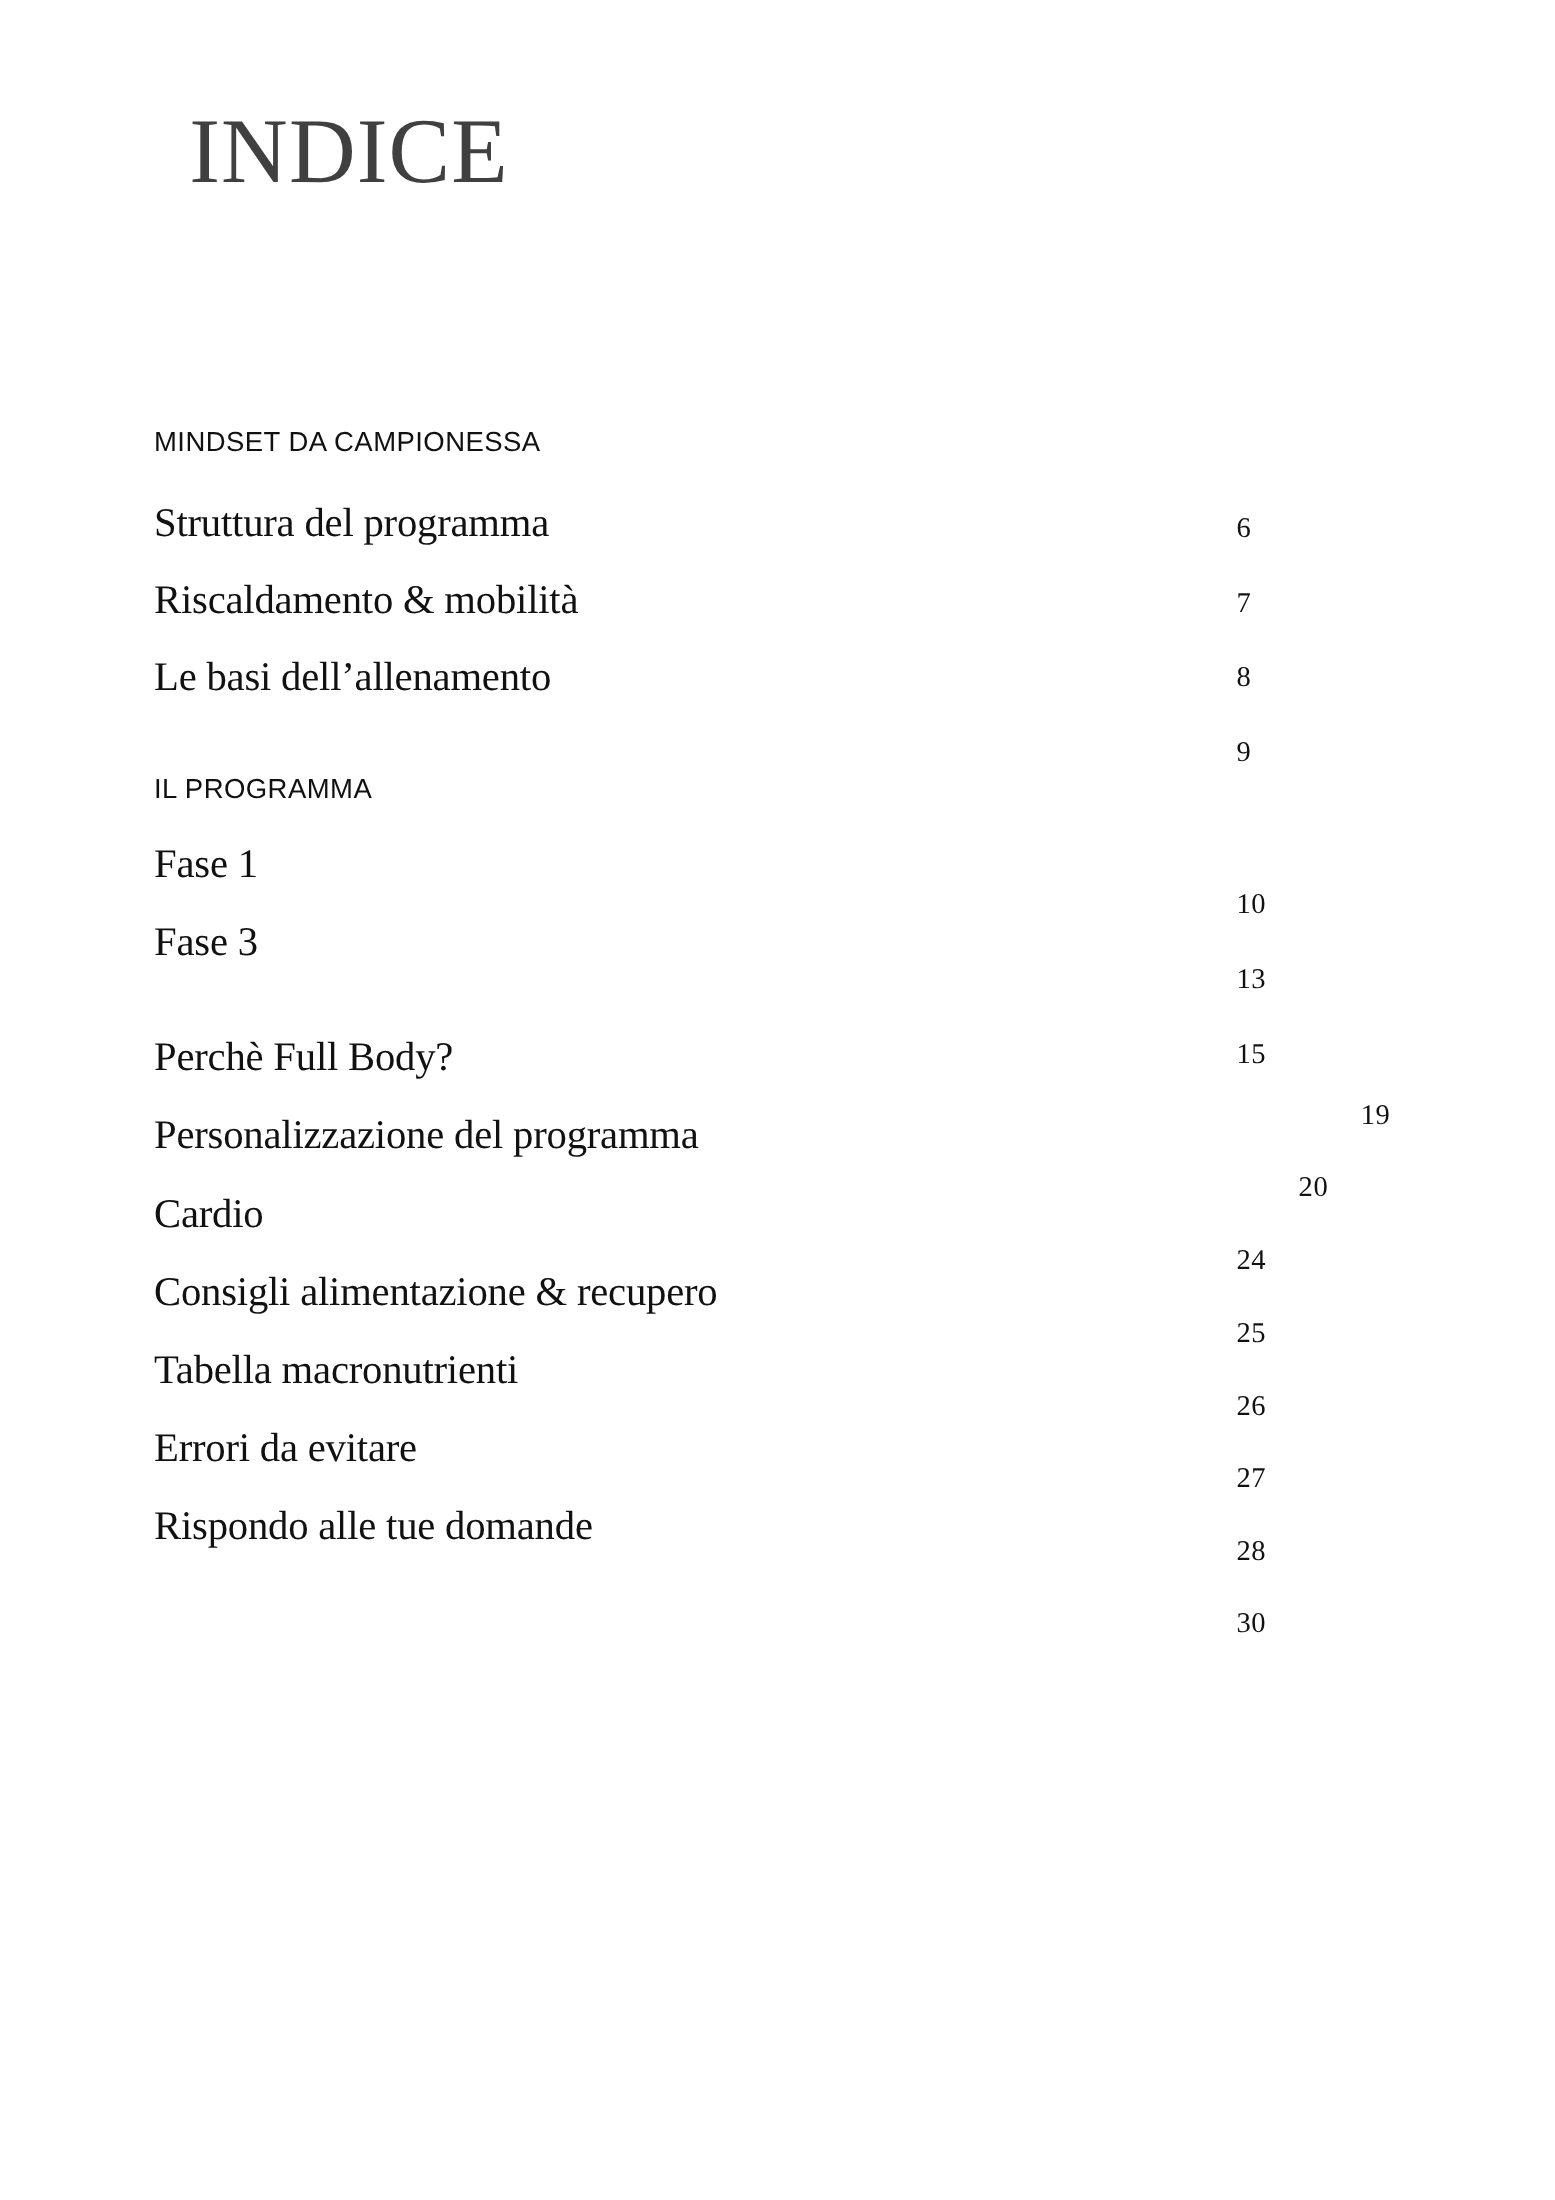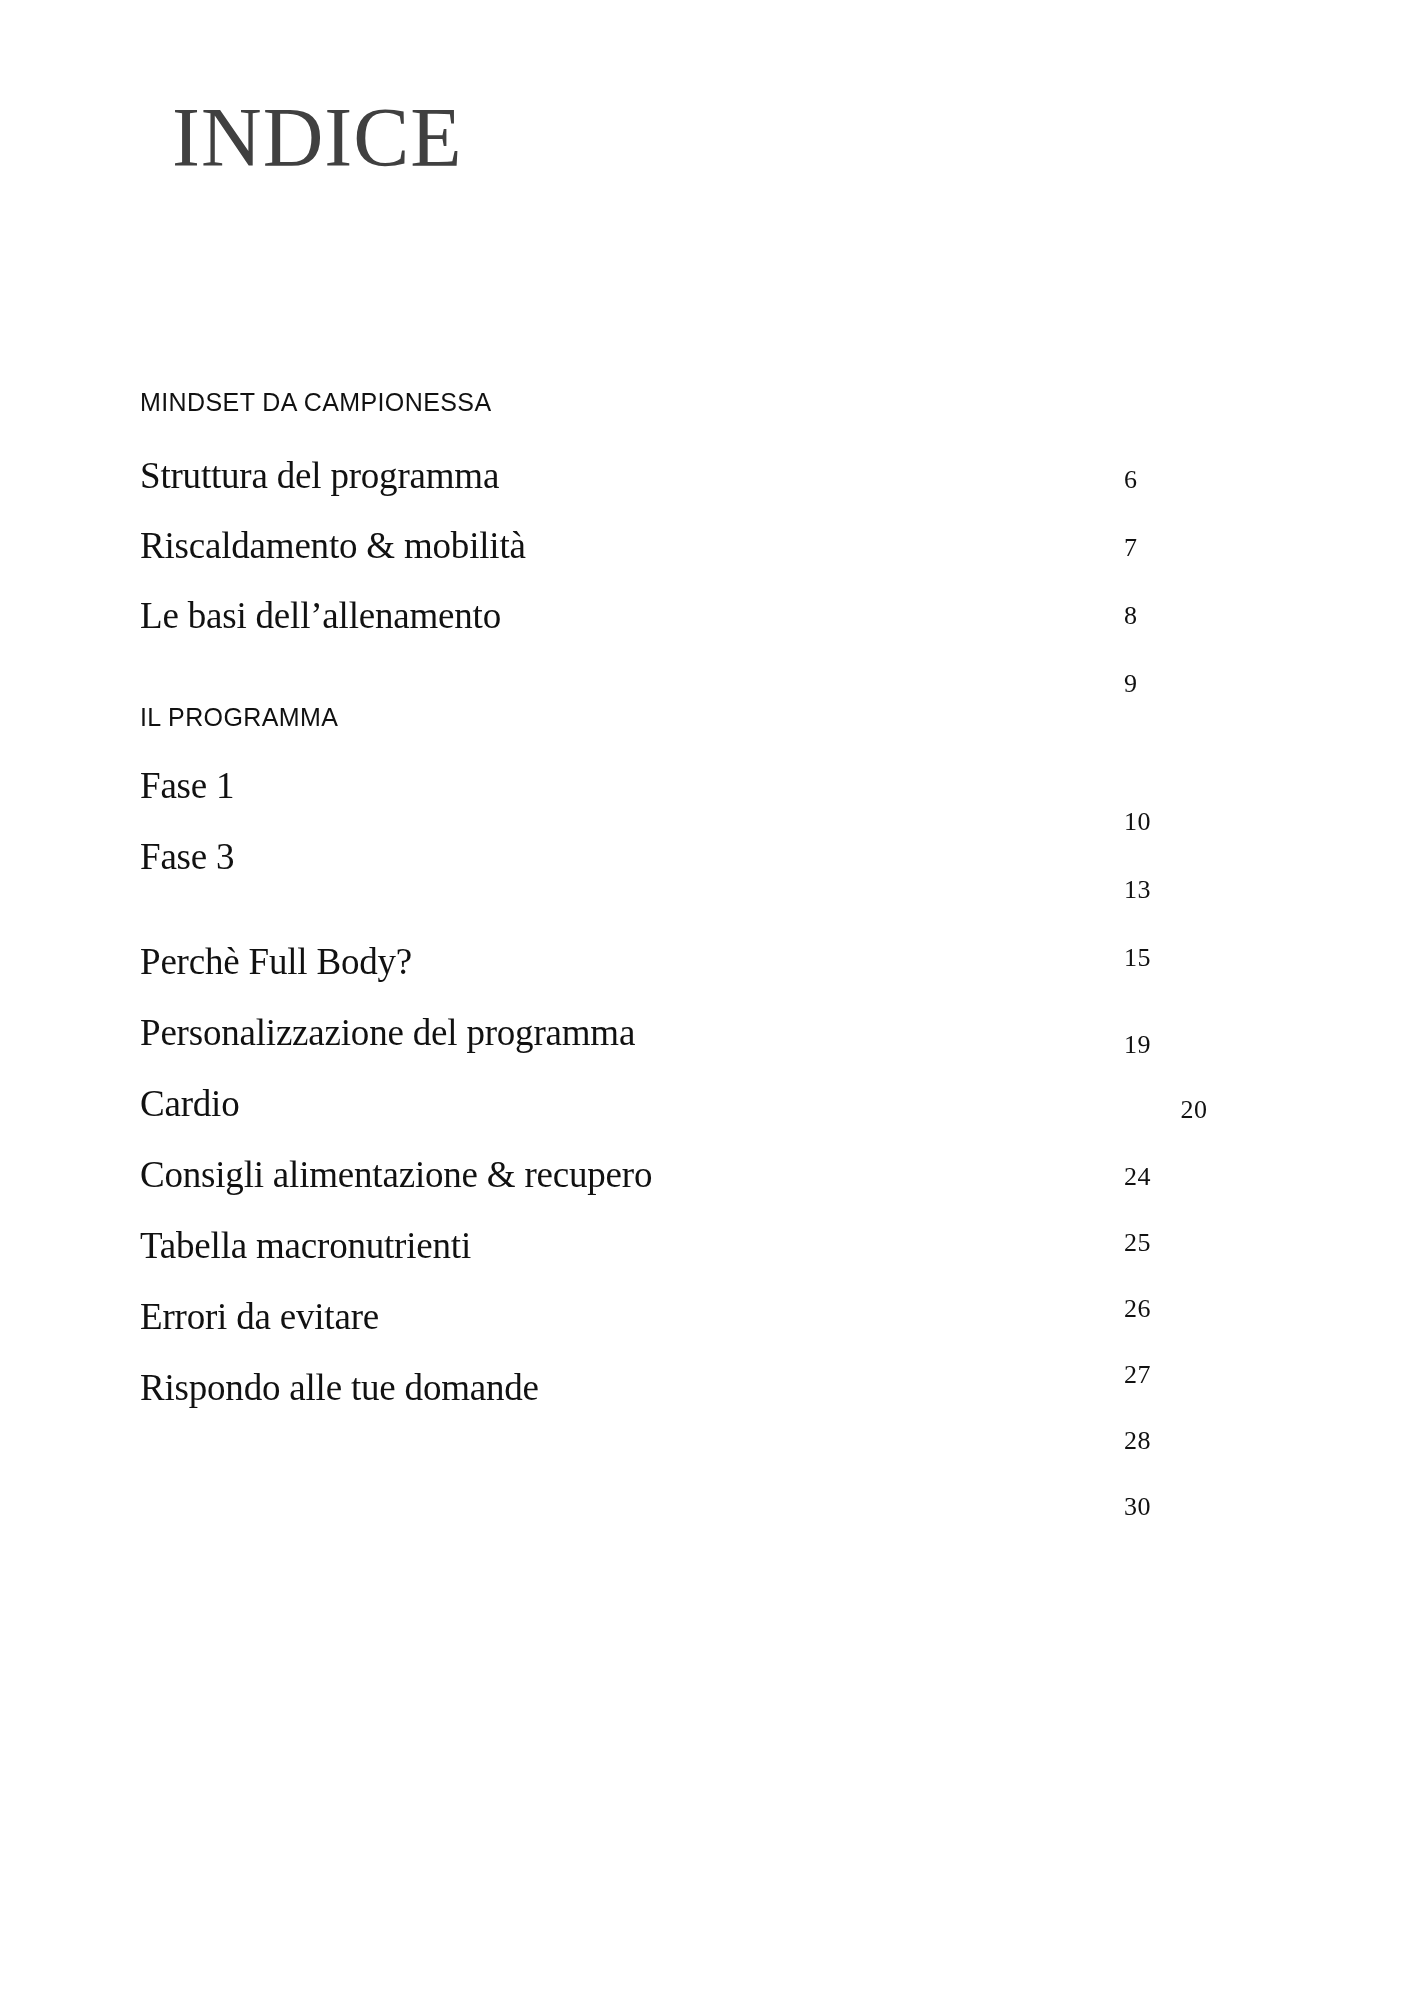--- a/index.html
+++ b/index.html
@@ -114,21 +114,21 @@
   
   .num-g1-0 { margin-top: 77px; }
   .num-g1-1 { margin-top: 38px; }
   .num-g1-2 { margin-top: 38px; }
   .num-g1-3 { margin-top: 38px; }
 
   .num-g2-0 { margin-top: 108px; }
   .num-g2-1 { margin-top: 38px; }
   .num-g2-2 { margin-top: 38px; }
 
-  .num-g3-0 { margin-top: 57px; }
+  .num-g3-0 { margin-top: 26px; text-align: right; }
   .num-g3-1 { margin-top: 35px; text-align: center; }
   .num-g3-2 { margin-top: 37px; }
   .num-g3-3 { margin-top: 36px; }
   .num-g3-4 { margin-top: 36px; }
   .num-g3-5 { margin-top: 36px; }
   .num-g3-6 { margin-top: 36px; }
   .num-g3-7 { margin-top: 36px; }
 </style>
 </head>
 <body>

